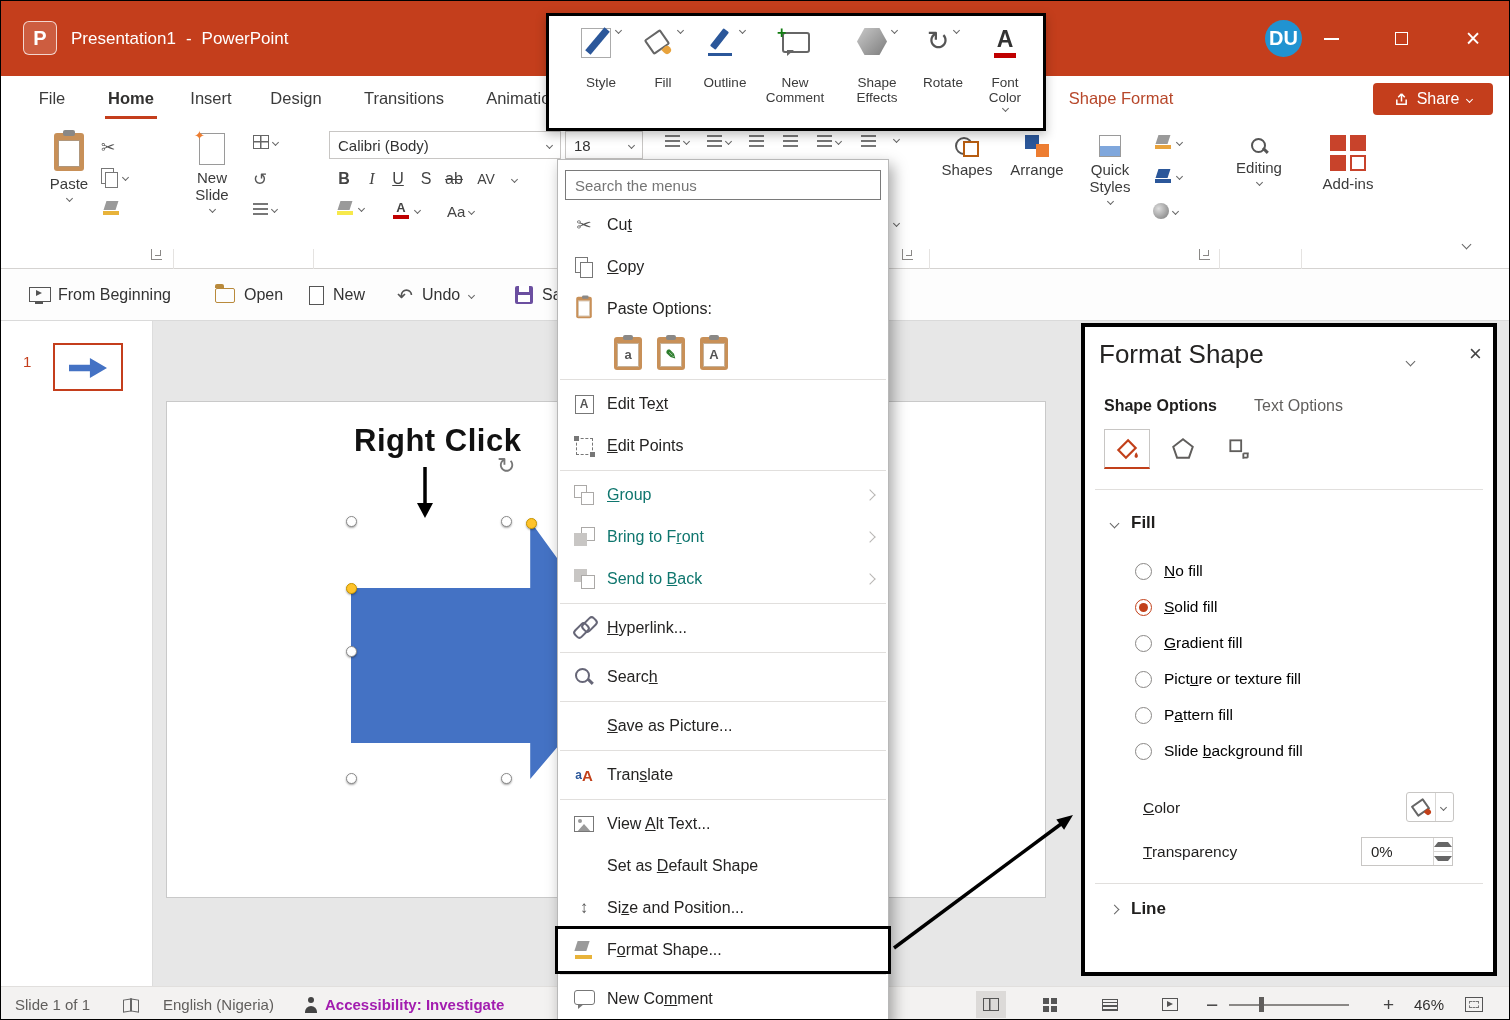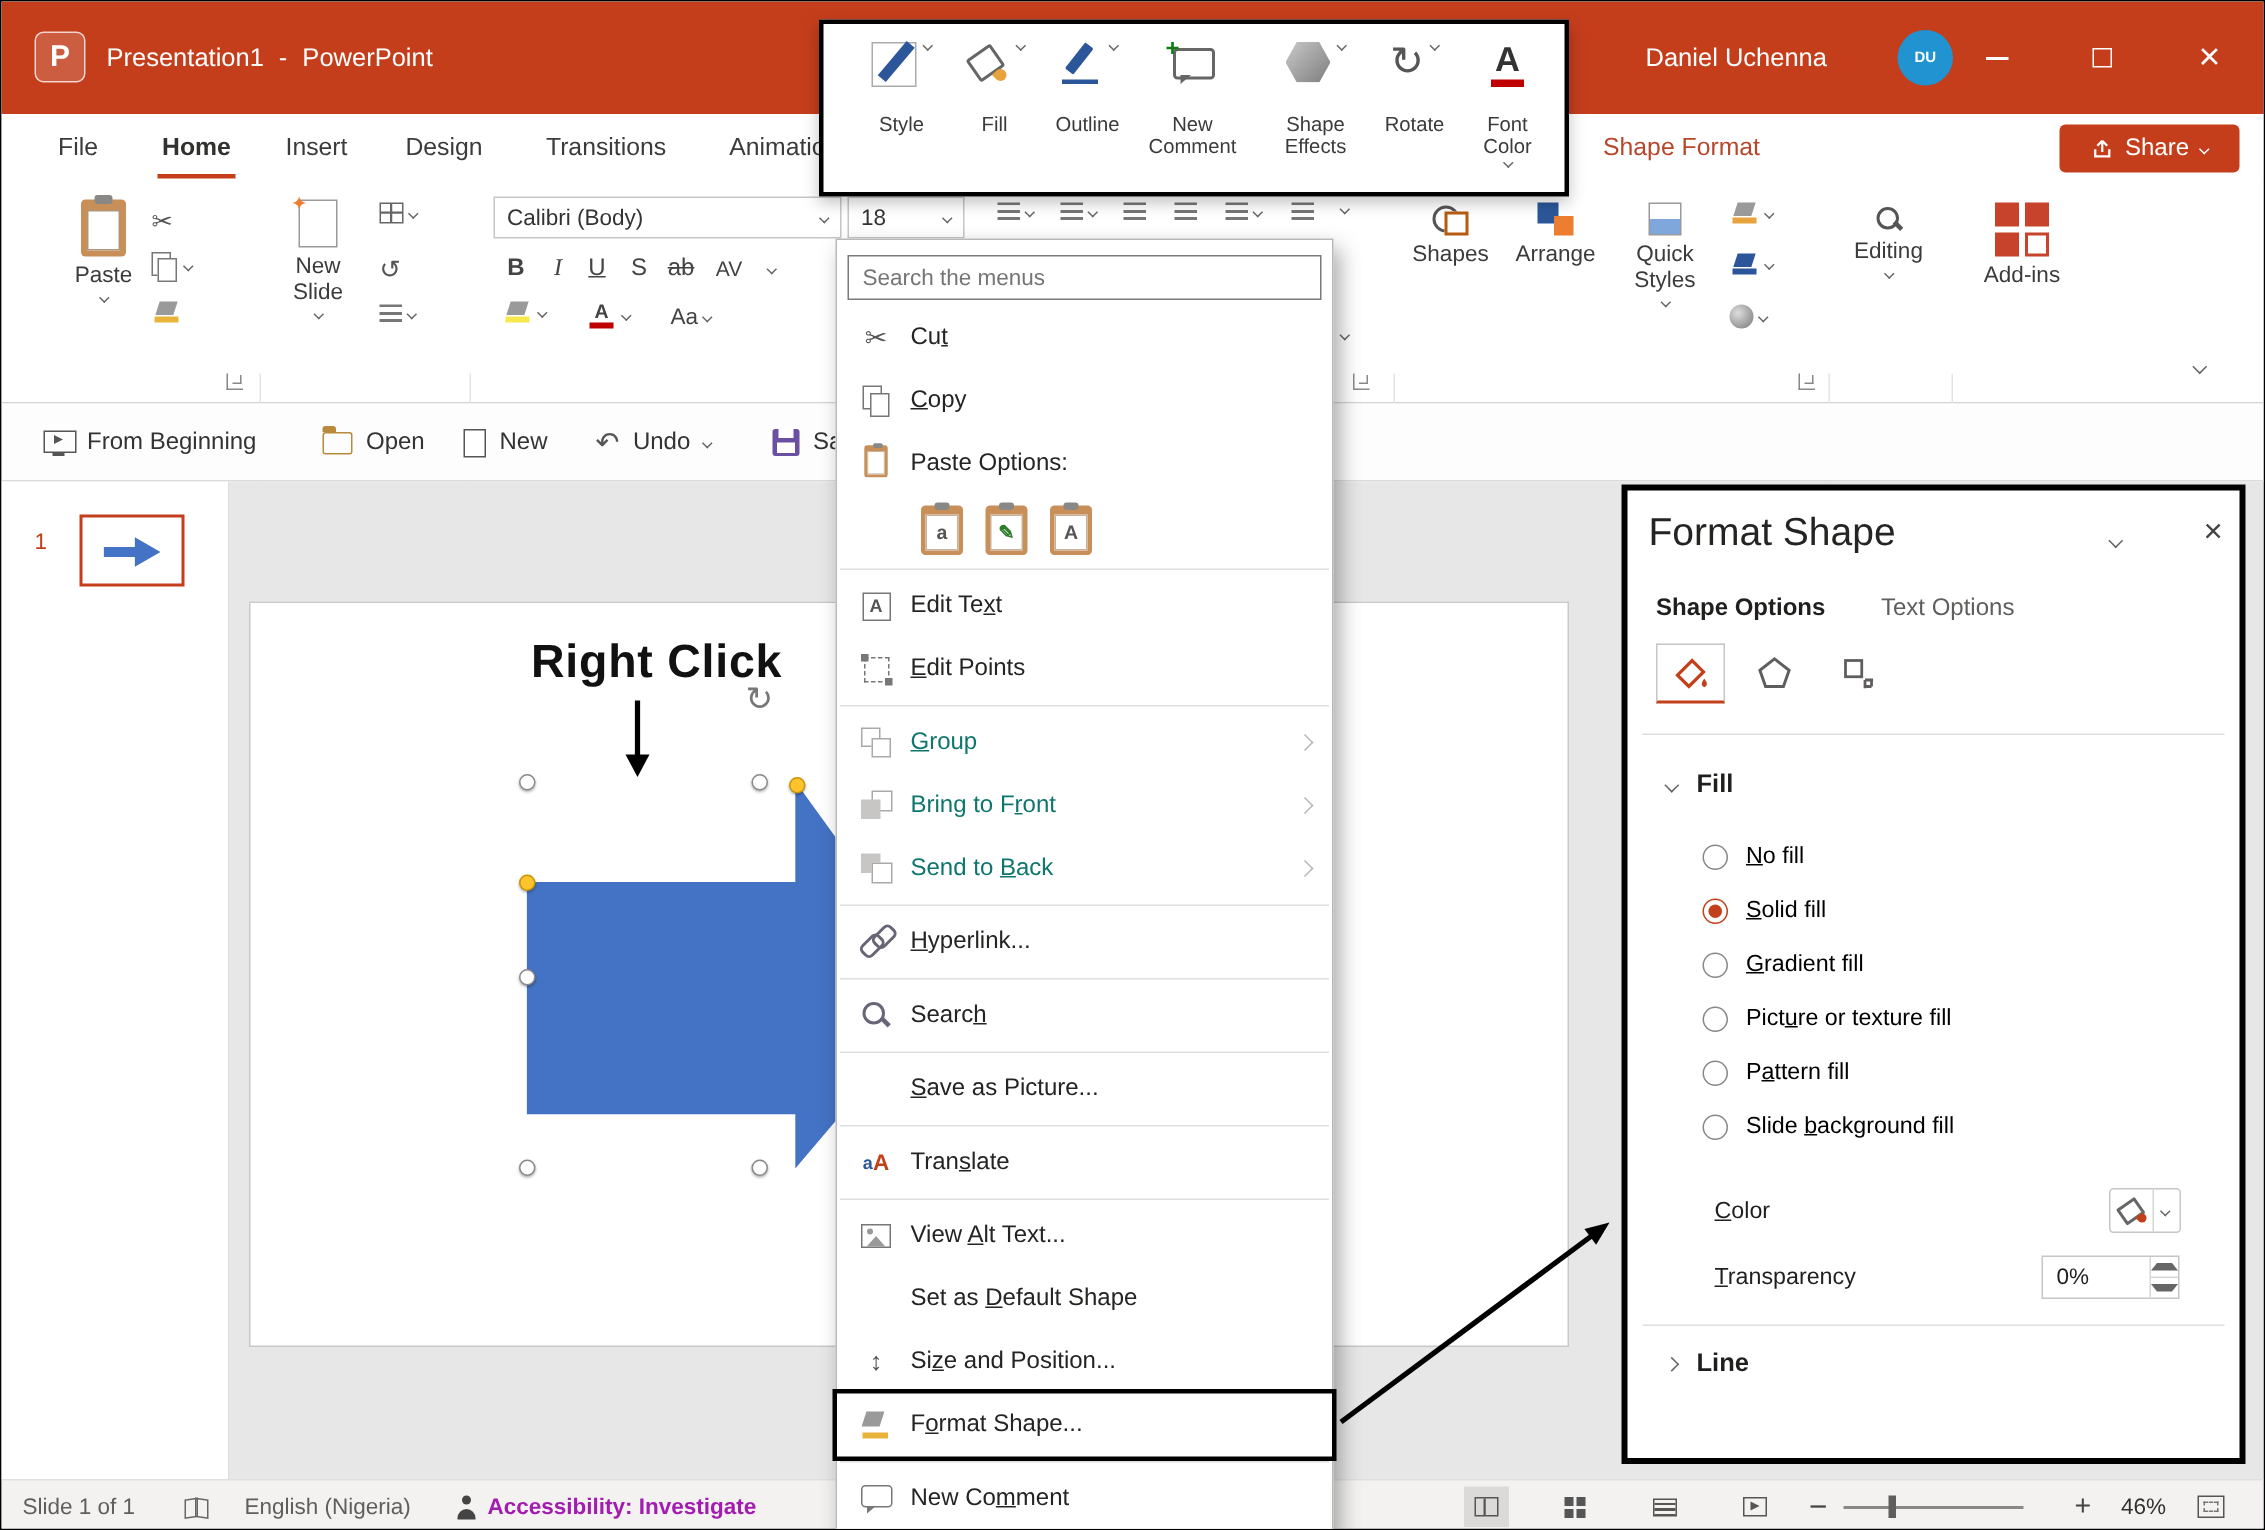--- a/index.html
+++ b/index.html
@@ -15,21 +15,21 @@
   .chev.small { width:5px; height:5px; }
 
   
   .titlebar { left:0; top:0; width:1510px; height:75px; background:#C43E1C; color:#fff; }
   .ppt-logo { left:22px; top:20px; width:34px; height:34px; border-radius:6px;
               background:rgba(255,255,255,.16); border:1.5px solid rgba(255,255,255,.75);
               display:flex; align-items:center; justify-content:center; font-weight:bold; font-size:20px; }
   .doc-title { left:70px; top:0; height:75px; gap:10px; font-size:17px; }
   .user-name { left:1096px; top:0; height:75px; font-size:17px; }
   .avatar { left:1264px; top:19px; width:37px; height:37px; border-radius:50%; background:#2193D1;
-            display:flex; align-items:center; justify-content:center; font-size:10px; font-weight:bold; }
+            display:flex; align-items:center; justify-content:center; font-size:20px; font-weight:bold; }
   .winbtn { top:0; width:44px; height:75px; display:flex; align-items:center; justify-content:center; cursor:pointer; }
   .glyph-min { width:15px; height:2px; background:#fff; display:block; }
   .glyph-max { width:13px; height:13px; border:1.5px solid #fff; display:block; }
   .glyph-close { font-size:25px; line-height:1; font-weight:300; }
 
   
   .tabsrow { left:0; top:75px; width:1510px; height:45px; background:#fff; }
   .rtab { position:absolute; top:0; height:45px; display:flex; align-items:center; justify-content:center;
           font-size:16.5px; color:#3b3b3b; cursor:pointer; }
   .rtab.active { font-weight:700; color:#323130; }
@@ -245,21 +245,20 @@
 </head>
 <body>
 
 <div class="abs titlebar">
   <div class="abs ppt-logo">P</div>
   <div class="abs flex doc-title">
     <span>Presentation1</span>
     <span>-</span>
     <span>PowerPoint</span>
   </div>
-  <div class="abs flex user-name">Daniel Uchenna</div>
   <div class="abs avatar">DU</div>
   <div class="abs winbtn" style="left:1308px">
       <span class="glyph-min"></span>
     </div>
   <div class="abs winbtn" style="left:1378px">
       <span class="glyph-max"></span>
     </div>
   <div class="abs winbtn" style="left:1450px">
       <span class="glyph-close">×</span>
     </div>

